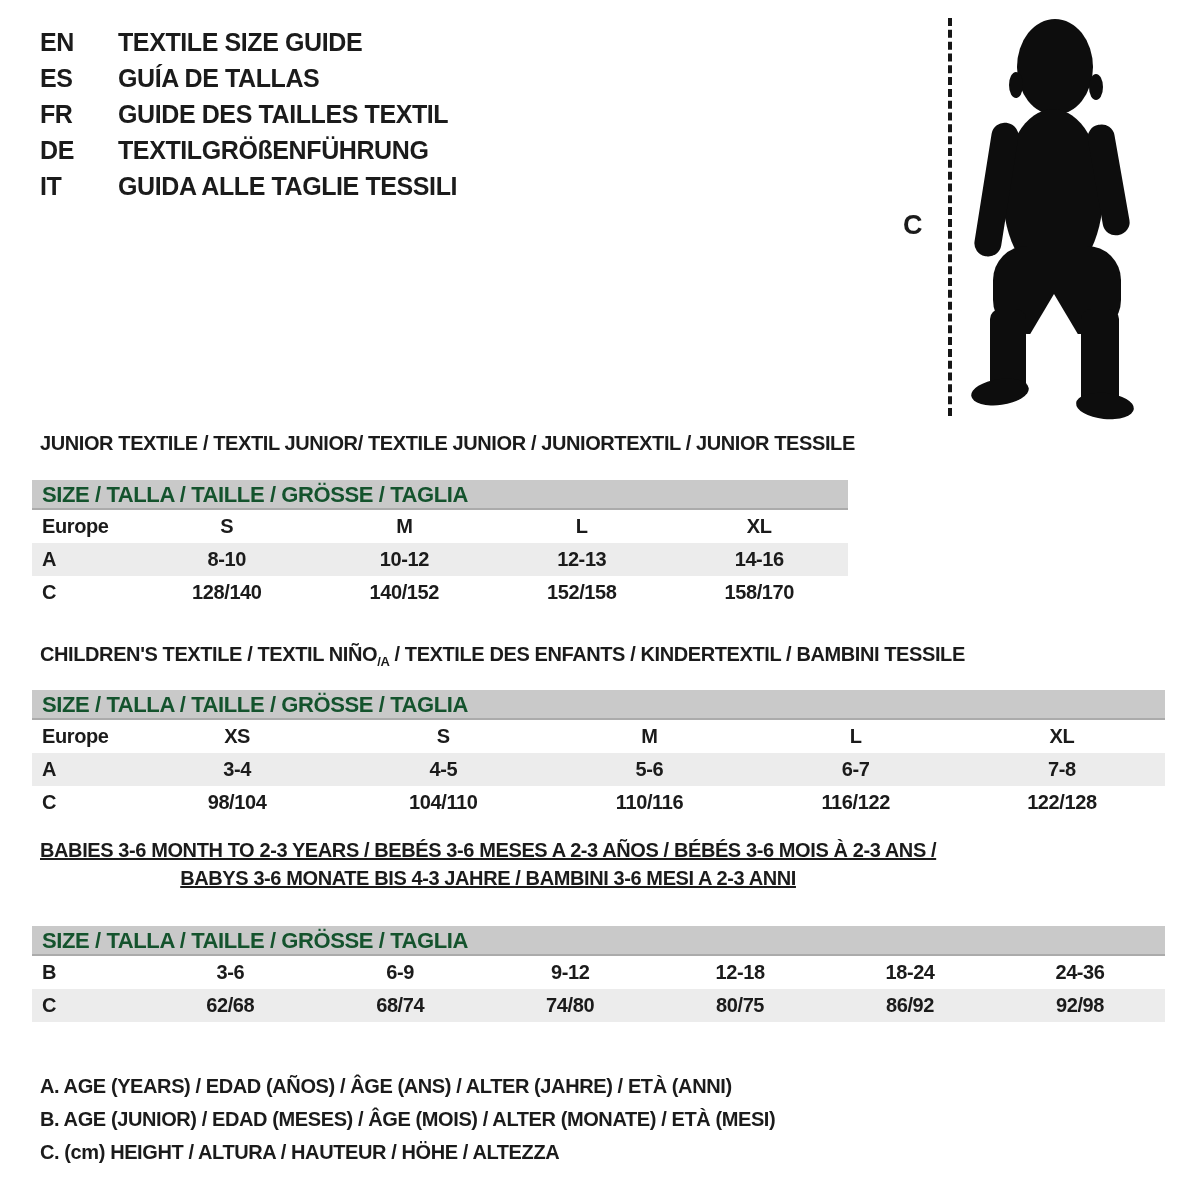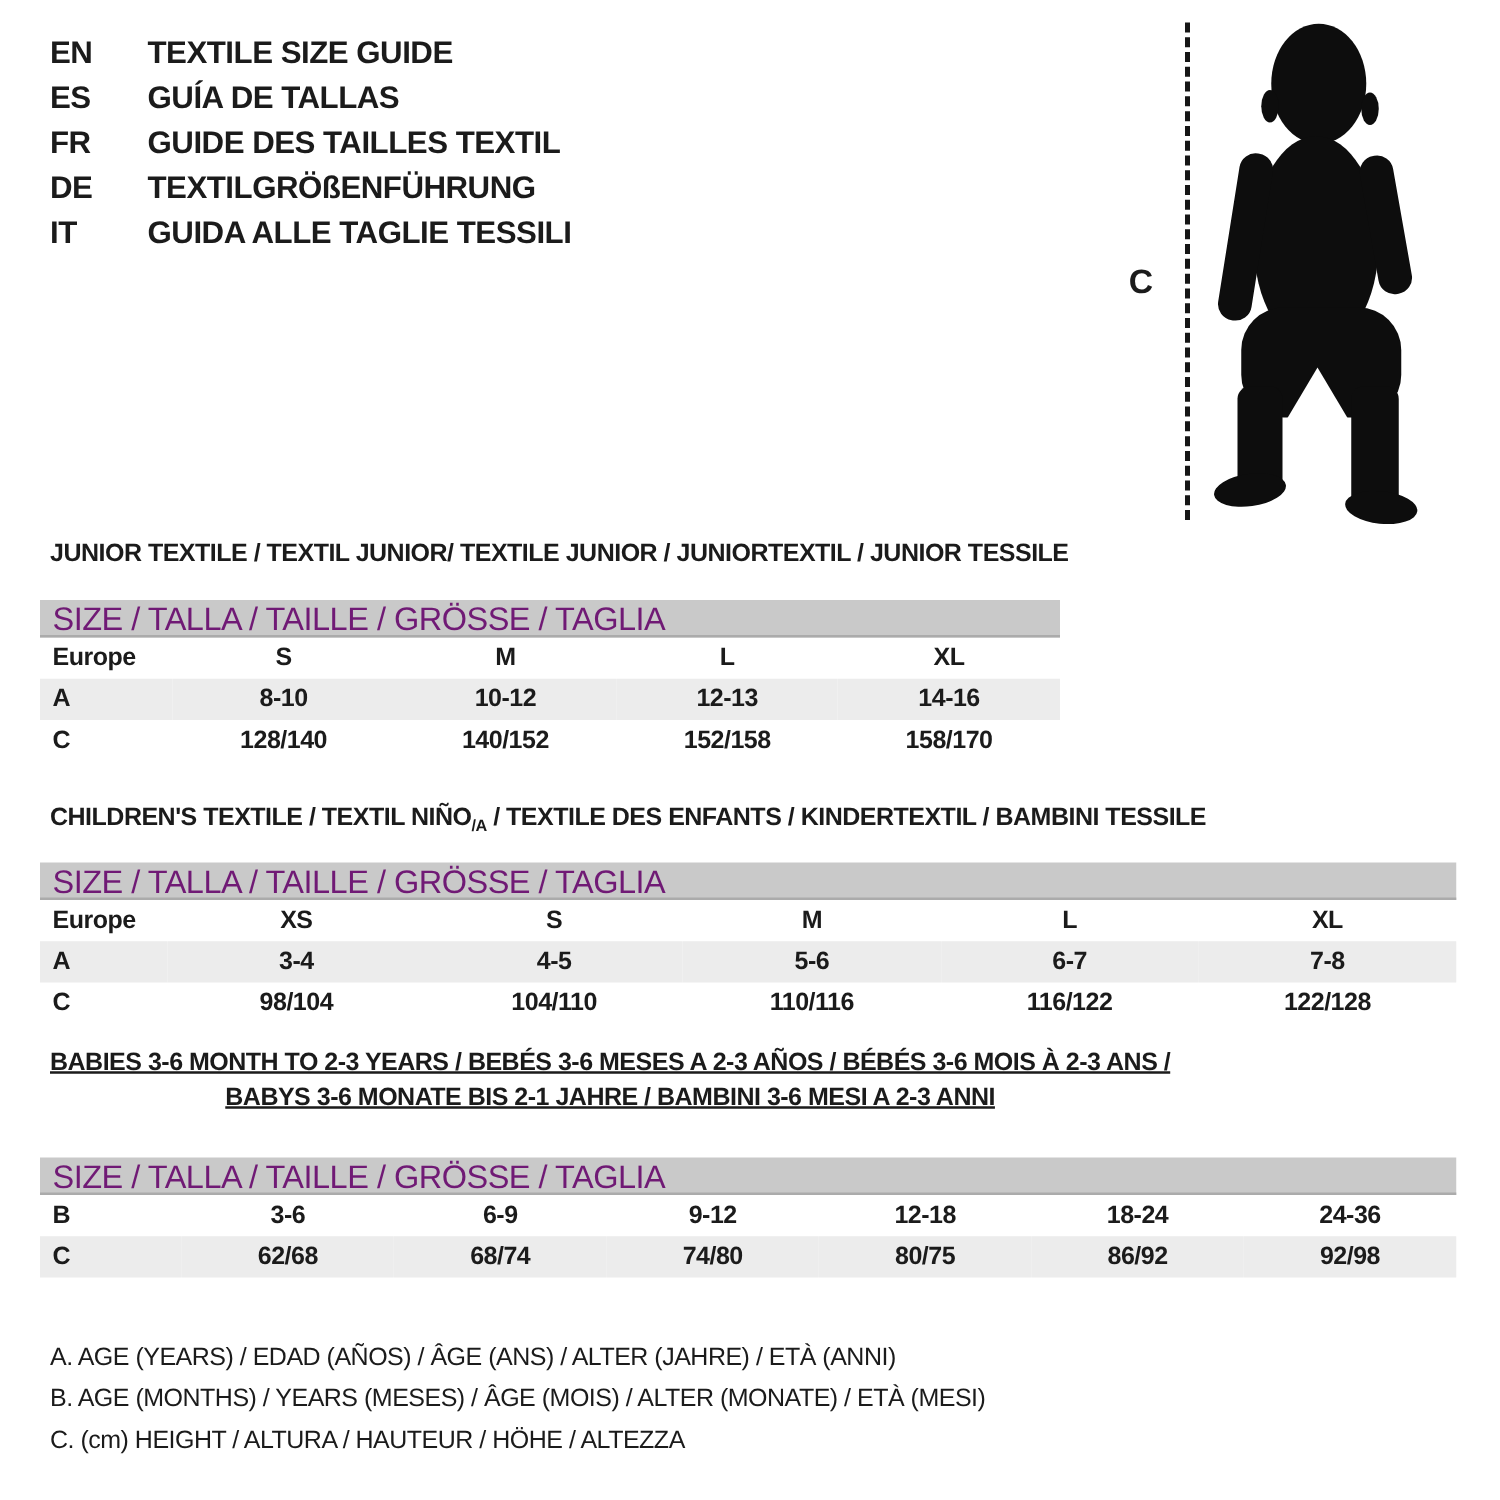--- a/index.html
+++ b/index.html
@@ -42,37 +42,37 @@
   
   .size-table-wrap { position: absolute; left: 32px; }
   .wrap-junior   { top: 480px; width: 816px; }
   .wrap-children { top: 690px; width: 1133px; }
   .wrap-babies   { top: 926px; width: 1133px; }
 
   .size-header {
     height: 30px; line-height: 30px;
     background: #c9c9c9; border-bottom: 2px solid #ababab;
     padding-left: 10px;
-    font-size: 26px; font-weight: 400; color: #701a75;
+    font-size: 22px; font-weight: 700; color: #14532d;
     white-space: nowrap;
   }
   table { width: 100%; border-collapse: collapse; table-layout: fixed; }
   td {
     height: 33px; text-align: center; vertical-align: middle;
     font-size: 20px; font-weight: 700; padding: 0; white-space: nowrap;
   }
   td.row-label { text-align: left; padding-left: 10px; }
   tr.shaded { background: #ececec; }
   .wrap-junior   col.label-col { width: 13%; }
   .wrap-children col.label-col { width: 9%; }
   .wrap-babies   col.label-col { width: 10%; }
 
   
   .legend { position: absolute; left: 40px; top: 1070px; }
-  .legend-line { font-size: 20px; font-weight: 400; line-height: 33px; white-space: nowrap; }
+  .legend-line { font-size: 20px; font-weight: 700; line-height: 33px; white-space: nowrap; }
 </style>
 </head>
 <body>
 
 <div class="lang-block">
   <div class="lang-row">
     <span class="lang-code">EN</span>
     <span class="lang-label">TEXTILE SIZE GUIDE</span>
   </div>
   <div class="lang-row">
@@ -187,21 +187,21 @@
           <td>110/116</td>
           <td>116/122</td>
           <td>122/128</td>
         </tr>
       </tbody>
   </table>
 </div>
 
 <div class="section-title title-babies">
   <div>BABIES 3-6 MONTH TO 2-3 YEARS / BEBÉS 3-6 MESES A 2-3 AÑOS / BÉBÉS 3-6 MOIS À 2-3 ANS /</div>
-  <div>BABYS 3-6 MONATE BIS 2-1 JAHRE / BAMBINI 3-6 MESI A 2-3 ANNI</div>
+  <div>BABYS 3-6 MONATE BIS 4-3 JAHRE / BAMBINI 3-6 MESI A 2-3 ANNI</div>
 </div>
 <div class="size-table-wrap wrap-babies">
   <div class="size-header">SIZE / TALLA / TAILLE / GRÖSSE / TAGLIA</div>
   <table>
     <colgroup>
         <col class="label-col">
         <col>
         <col>
         <col>
         <col>
@@ -226,15 +226,15 @@
           <td>80/75</td>
           <td>86/92</td>
           <td>92/98</td>
         </tr>
       </tbody>
   </table>
 </div>
 
 <div class="legend">
   <div class="legend-line">A. AGE (YEARS) / EDAD (AÑOS) / ÂGE (ANS) / ALTER (JAHRE) / ETÀ (ANNI)</div>
-  <div class="legend-line">B. AGE (MONTHS) / YEARS (MESES) / ÂGE (MOIS) / ALTER (MONATE) / ETÀ (MESI)</div>
+  <div class="legend-line">B. AGE (JUNIOR) / EDAD (MESES) / ÂGE (MOIS) / ALTER (MONATE) / ETÀ (MESI)</div>
   <div class="legend-line">C. (cm) HEIGHT / ALTURA / HAUTEUR / HÖHE / ALTEZZA</div>
 </div>
 
 </body></html>

